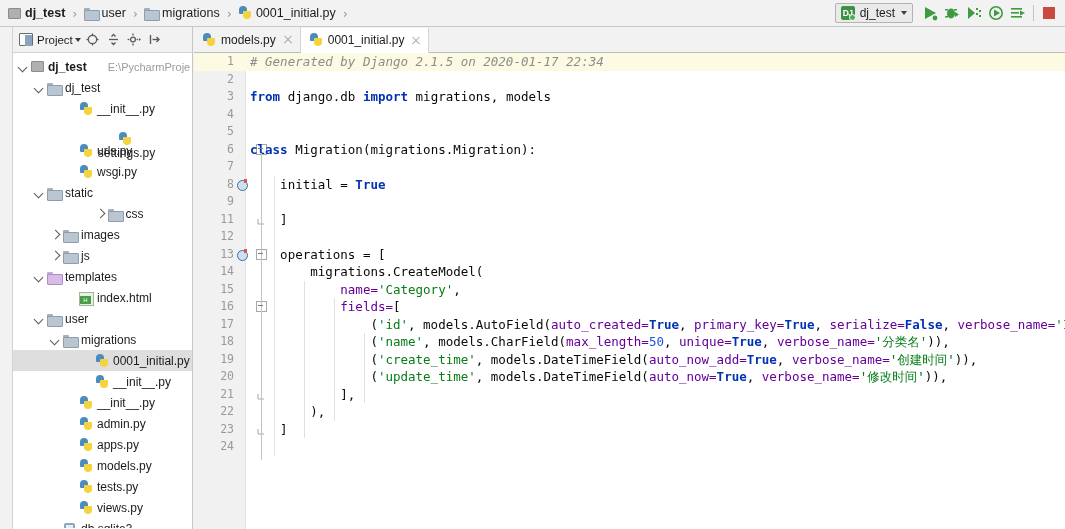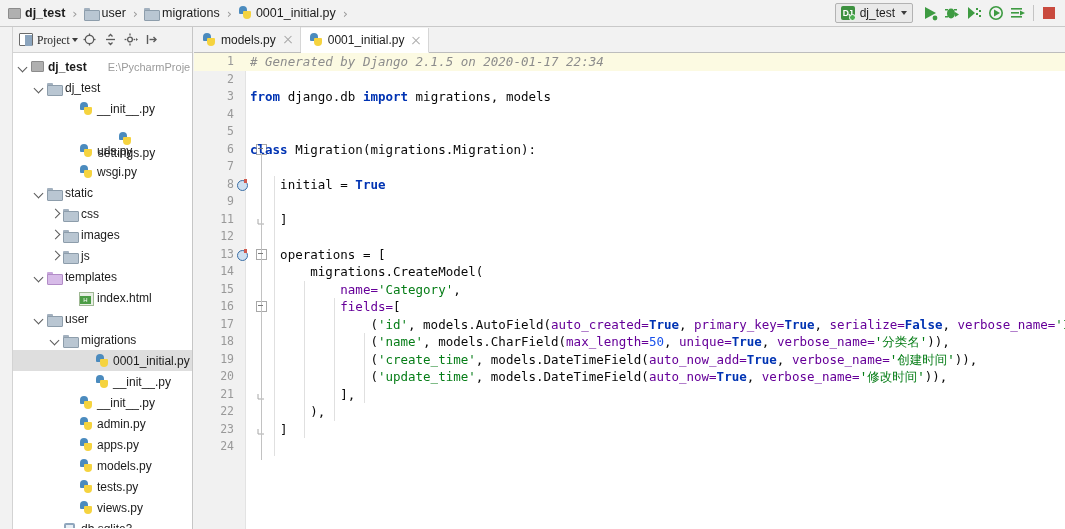--- a/index.html
+++ b/index.html
@@ -113,21 +113,21 @@
   }
   .projhdr {
     height: 26px; background: #f2f2f2; border-bottom: 1px solid #d3d3d3;
     display: flex; align-items: center; padding-left: 6px;
   }
   .proj-ic {
     width: 14px; height: 13px; border: 1px solid #6a6a6a; background: #fff;
     position: relative; margin-right: 4px; border-radius: 1px;
   }
   .proj-ic::after { content: ""; position: absolute; left: 5px; top: 1px; width: 7px; height: 11px; background: #8ba4bd; }
-  .proj-label { font-size: 11.5px; color: #1c1c1c; margin-right: 2px; font-family: Liberation Serif, serif; }
+  .proj-label { font-size: 11.5px; color: #1c1c1c; margin-right: 2px; }
   .gicon { width: 19px; height: 19px; display: flex; align-items: center; justify-content: center; margin-left: 2px; }
 
   .tree { padding-top: 3px; font-size: 12px; overflow: hidden; height: 475px; }
   .node {
     display: flex; align-items: center; height: 21px; white-space: nowrap;
     padding-right: 4px;
   }
   .node.sel { background: #dedede; }
   .twisty {
     width: 13px; height: 13px; flex: none; margin-right: 1px; position: relative;
@@ -372,21 +372,21 @@
         <div class="node" style="padding-left: 52px;">
           <span class="twisty"></span>
           <span class="ic ic-py"></span>
           <span class="node-label">wsgi.py</span>
         </div>
         <div class="node" style="padding-left: 20px;">
           <span class="twisty down"></span>
           <span class="ic ic-folder module"></span>
           <span class="node-label">static</span>
         </div>
-        <div class="node" style="padding-left: 36px;">
+        <div class="node" style="padding-left: 36px; justify-content: center;">
           <span class="twisty right"></span>
           <span class="ic ic-folder module"></span>
           <span class="node-label">css</span>
         </div>
         <div class="node" style="padding-left: 36px;">
           <span class="twisty right"></span>
           <span class="ic ic-folder module"></span>
           <span class="node-label">images</span>
         </div>
         <div class="node" style="padding-left: 36px;">

